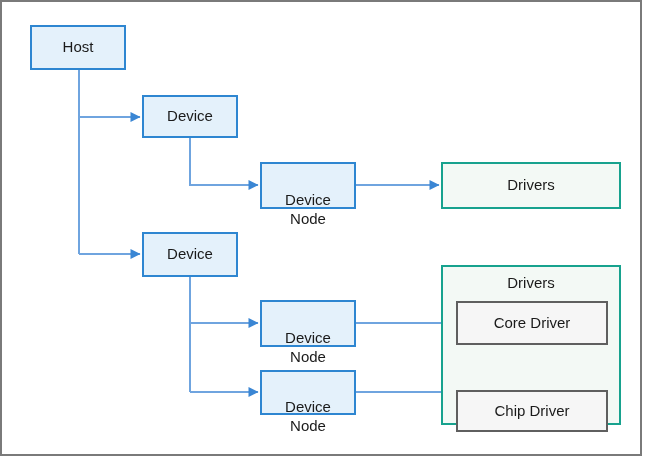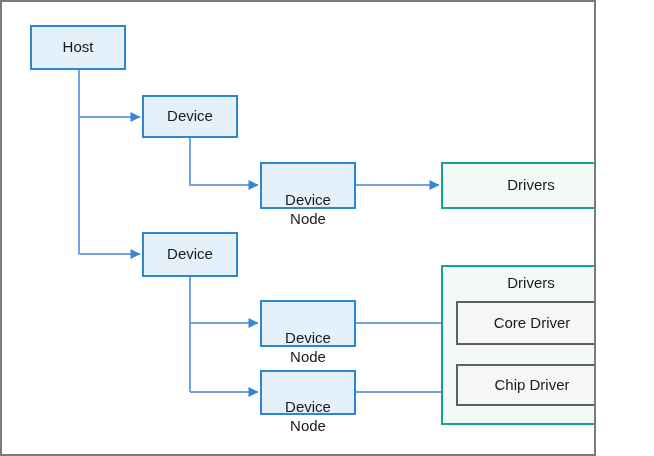--- a/index.html
+++ b/index.html
@@ -10,21 +10,21 @@
     --drivers-border:#17a28e;
     --driver-item-fill:#f6f6f6;
     --driver-item-border:#5f5f5f;
     --connector-line:#6fa4df;
     --connector-arrow:#3a86d4;
     --text:#1a1a1a;
   }
   html,body{margin:0;padding:0;background:#ffffff;}
   .frame{
     position:relative;
-    width:596px;height:456px;
+    width:642px;height:456px;
     box-sizing:border-box;
     border:2px solid var(--canvas-border);
     background:#ffffff;
     font-family:"Liberation Sans", sans-serif;
     color:var(--text);
     overflow:hidden;
   }
   .connectors{position:absolute;left:0;top:0;width:654px;height:456px;}
   .connectors path{stroke:var(--connector-line);stroke-width:2;fill:none;}
   #arrowhead path{fill:var(--connector-arrow);stroke:none;}
@@ -110,17 +110,17 @@
   </div>
 
   <div class="group" style="left:439px;top:263px;width:180px;height:160px;">
     <div class="group-title">Drivers</div>
   </div>
 
   <div class="node gray" style="left:454px;top:299px;width:152px;height:44px;text-align:right;">
     <span class="lbl">Core Driver</span>
   </div>
 
-  <div class="node gray" style="left:454px;top:362px;width:152px;height:42px;">
+  <div class="node gray" style="left:454px;top:388px;width:152px;height:42px;">
     <span class="lbl">Chip Driver</span>
   </div>
 
 </div>
 
 </body></html>

